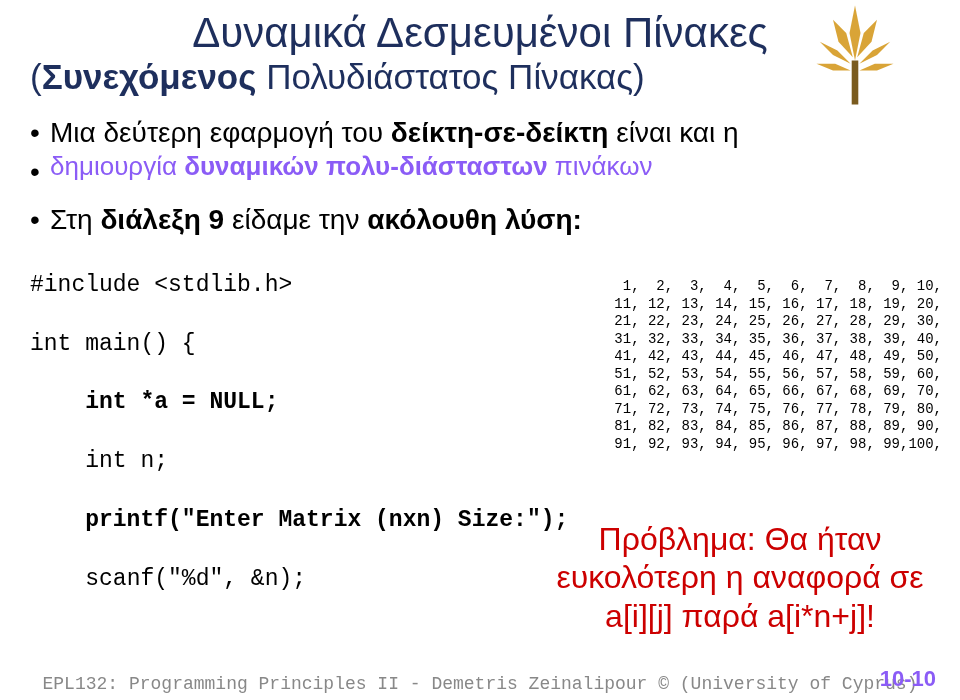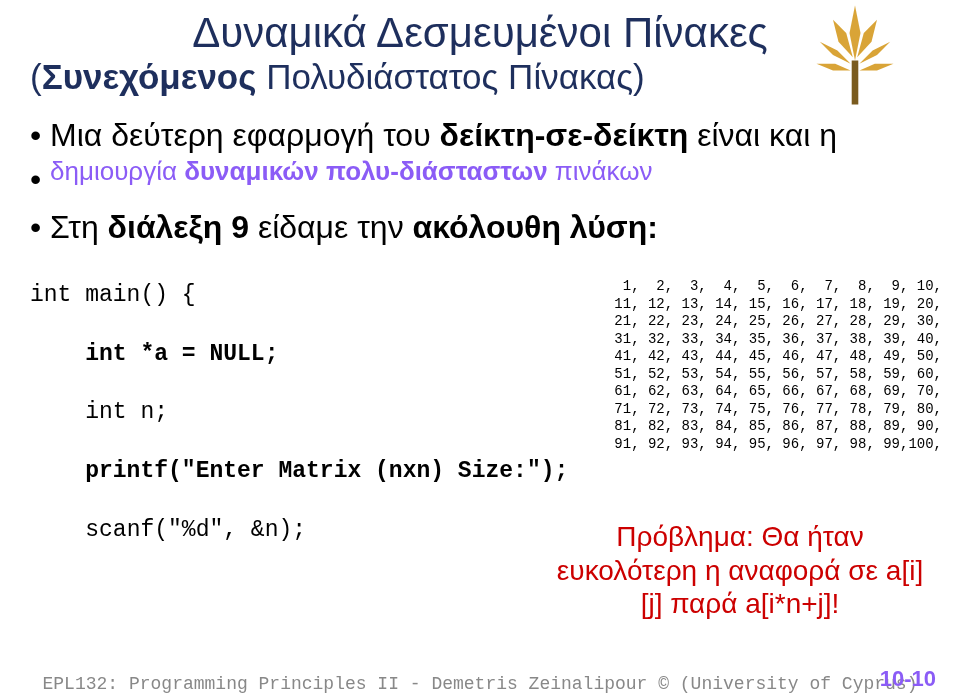--- a/index.html
+++ b/index.html
@@ -34,21 +34,21 @@
     font-weight: 400;
     text-align: left;
     line-height: 1.1;
     margin-top: 2px;
   }
   .sub-bold { font-weight: 700; }
   .content {
     margin-top: 18px;
   }
   .bullet {
-    font-size: 32px;
+    font-size: 28px;
     color: #000;
     line-height: 1.25;
     margin-bottom: 4px;
     padding-left: 20px;
     position: relative;
   }
   .bullet::before {
     content: "•";
     position: absolute;
     left: 0;
@@ -73,21 +73,21 @@
     color: #000;
     line-height: 1.25;
     text-align: left;
     white-space: pre;
   }
   .problem {
     position: absolute;
     top: 520px;
     right: 30px;
     width: 380px;
-    font-size: 28px;
+    font-size: 32px;
     color: #cc0000;
     text-align: center;
     line-height: 1.2;
   }
   .footer {
     position: absolute;
     bottom: 6px;
     left: 0;
     right: 0;
     font-size: 18px;
@@ -137,20 +137,21 @@
   </div>
   <div style="font-size:26px;color:#8b5cf6;line-height:1.25;padding-left:20px;margin-top:-4px;margin-bottom:20px;">
     <span>δημιουργία </span><span class="bold" style="font-weight:700">δυναμικών πολυ-διάσταστων</span><span> πινάκων</span>
   </div>
 
   <div class="bullet">
     <span>Στη </span><span class="bold">διάλεξη 9 </span><span>είδαμε την </span><span class="bold">ακόλουθη λύση:</span>
   </div>
 
   <div class="code">
+<div>#include &lt;stdlib.h&gt;</div>
 <div>int main() {</div>
 <div><span class="codeblue">    int *a = NULL;</span></div>
 <div><span>    </span><span>int n;</span></div>
 <div><span class="codeblue">    printf("Enter Matrix (nxn) Size:");</span></div>
 <div><span>    </span><span>scanf("%d", &amp;n);</span></div>
 <div><span>    </span></div>
 
 
 
 

